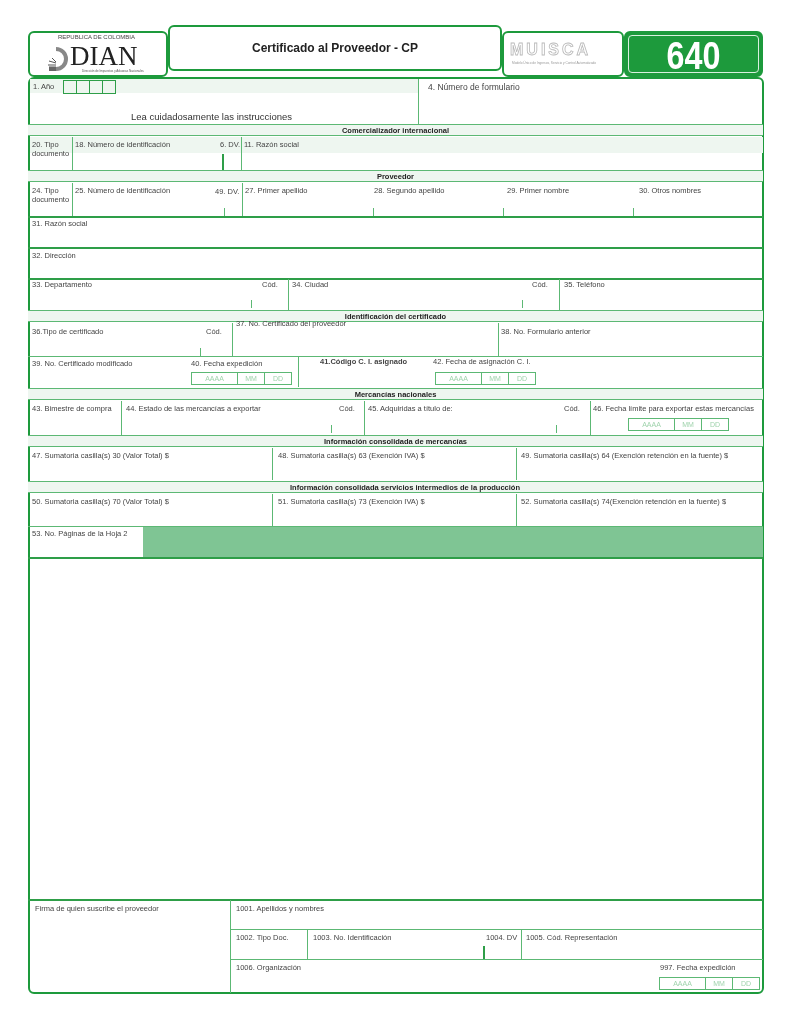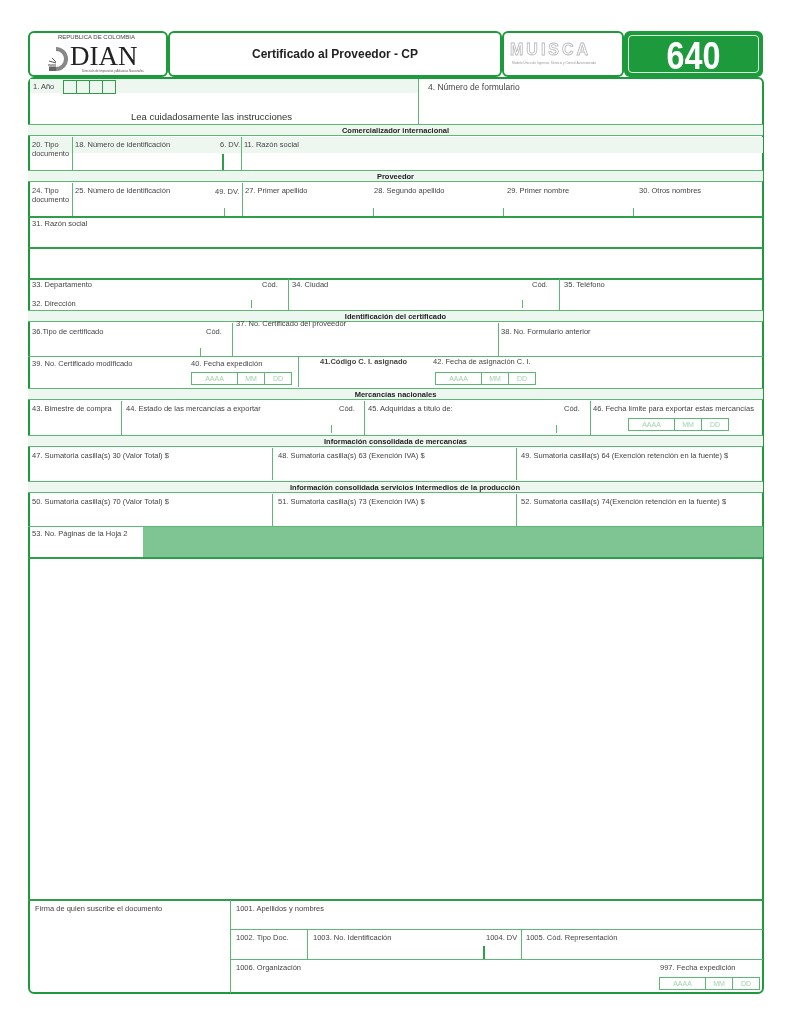--- a/index.html
+++ b/index.html
@@ -39,21 +39,21 @@
           <line x1="8" y1="13" x2="12" y2="17"></line>
           <line x1="5" y1="22" x2="12" y2="22"></line>
         </g>
         <rect x="5" y="22" width="7" height="4" fill="#666"></rect>
       </svg>
   </div>
   <div class="abs" style="left:40px;top:8px;font-size:27px;font-family:'Liberation Serif',serif;color:#222;letter-spacing:0px;">DIAN</div>
   <div class="abs" style="left:52px;top:36px;font-size:3px;color:#555;">Dirección de Impuestos y Aduanas Nacionales</div>
 </div>
 
-<div class="box thick" style="left:168px;top:31px;width:334px;height:46px;">
+<div class="box thick" style="left:168px;top:25px;width:334px;height:46px;">
   <div class="abs" style="left:0;right:0;top:14px;text-align:center;font-size:12px;font-weight:bold;color:#222;">Certificado al Proveedor - CP</div>
 </div>
 
 <div class="box thick" style="left:502px;top:31px;width:122px;height:46px;">
   <div class="abs" style="left:6px;top:8px;font-size:16px;letter-spacing:3px;color:#fff;-webkit-text-stroke:0.8px #b9b9b9;font-weight:bold;">MUISCA</div>
   <div class="abs" style="left:8px;top:28px;font-size:3.2px;color:#999;">Modelo Único de Ingresos, Servicio y Control Automatizado</div>
 </div>
 
 <div class="abs" style="left:624px;top:31px;width:139px;height:46px;background:#1d9a3c;border-radius:6px;border:2px solid #1d9a3c;">
   <div class="abs" style="left:2px;top:2px;right:2px;bottom:2px;border:1px solid #d8f0de;border-radius:4px;"></div>
@@ -100,21 +100,21 @@
 <div class="tick" style="left:503px;top:208px;"></div>
 <div class="lbl" style="left:507px;top:187px;">29. Primer nombre</div>
 <div class="tick" style="left:633px;top:208px;"></div>
 <div class="lbl" style="left:639px;top:187px;">30. Otros nombres</div>
 <div class="hl2" style="left:28px;top:216px;width:735px;"></div>
 
 <div class="lbl" style="left:32px;top:220px;">31. Razón social</div>
 <div class="abs" style="left:30px;top:230px;width:731px;height:17px;"></div>
 <div class="hl2" style="left:28px;top:247px;width:735px;"></div>
 
-<div class="lbl" style="left:32px;top:252px;margin-top:48px;">32. Dirección</div>
+<div class="lbl" style="left:32px;top:252px;">32. Dirección</div>
 <div class="abs" style="left:30px;top:262px;width:731px;height:16px;"></div>
 <div class="hl2" style="left:28px;top:278px;width:735px;"></div>
 
 <div class="lbl" style="left:32px;top:281px;">33. Departamento</div>
 <div class="lbl" style="left:262px;top:281px;">Cód.</div>
 <div class="tick" style="left:251px;top:300px;"></div>
 <div class="vl" style="left:288px;top:279px;height:31px;"></div>
 <div class="lbl" style="left:292px;top:281px;">34. Ciudad</div>
 <div class="lbl" style="left:532px;top:281px;">Cód.</div>
 <div class="tick" style="left:522px;top:300px;"></div>
@@ -181,21 +181,21 @@
 <div class="hl" style="left:28px;top:526px;width:735px;"></div>
 
 <div class="lbl" style="left:32px;top:530px;">53. No. Páginas de la Hoja 2</div>
 <div class="abs" style="left:30px;top:541px;width:112px;height:15px;"></div>
 <div class="abs" style="left:143px;top:527px;width:620px;height:30px;background:#7fc594;"></div>
 <div class="hl2" style="left:28px;top:557px;width:735px;"></div>
 
 <div class="abs" style="left:30px;top:559px;width:731px;height:340px;"></div>
 
 <div class="hl2" style="left:28px;top:899px;width:735px;"></div>
-<div class="lbl" style="left:35px;top:905px;">Firma de quien suscribe el documento</div>
+<div class="lbl" style="left:35px;top:905px;">Firma de quien suscribe el proveedor</div>
 <div class="abs" style="left:30px;top:916px;width:200px;height:76px;"></div>
 <div class="vl" style="left:230px;top:900px;height:93px;"></div>
 
 <div class="lbl" style="left:236px;top:905px;">1001. Apellidos y nombres</div>
 <div class="abs" style="left:232px;top:916px;width:529px;height:13px;"></div>
 <div class="hl" style="left:230px;top:929px;width:533px;"></div>
 
 <div class="lbl" style="left:236px;top:934px;">1002. Tipo Doc.</div>
 <div class="vl" style="left:307px;top:929px;height:30px;"></div>
 <div class="lbl" style="left:313px;top:934px;">1003. No. Identificación</div>

